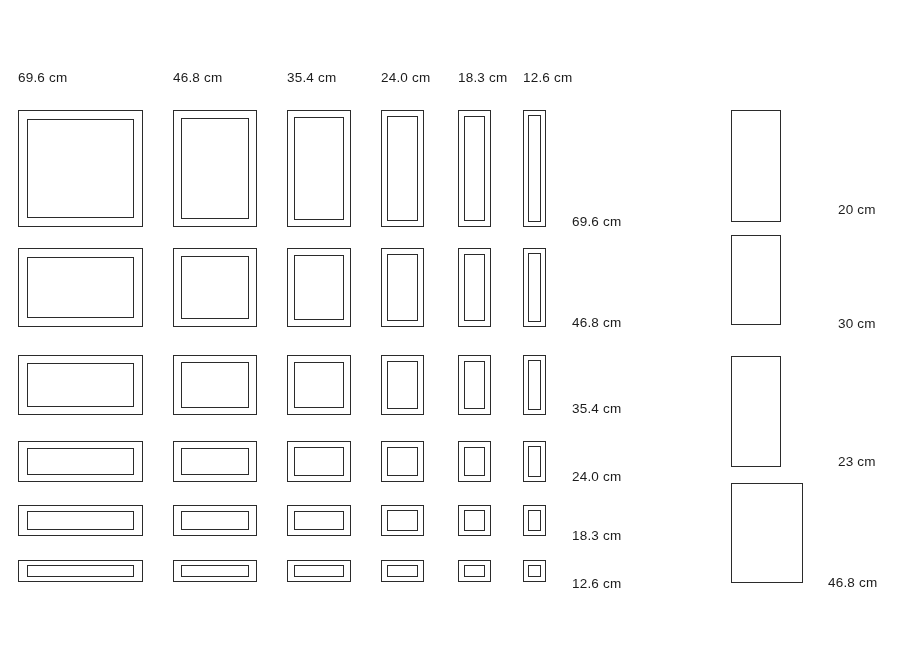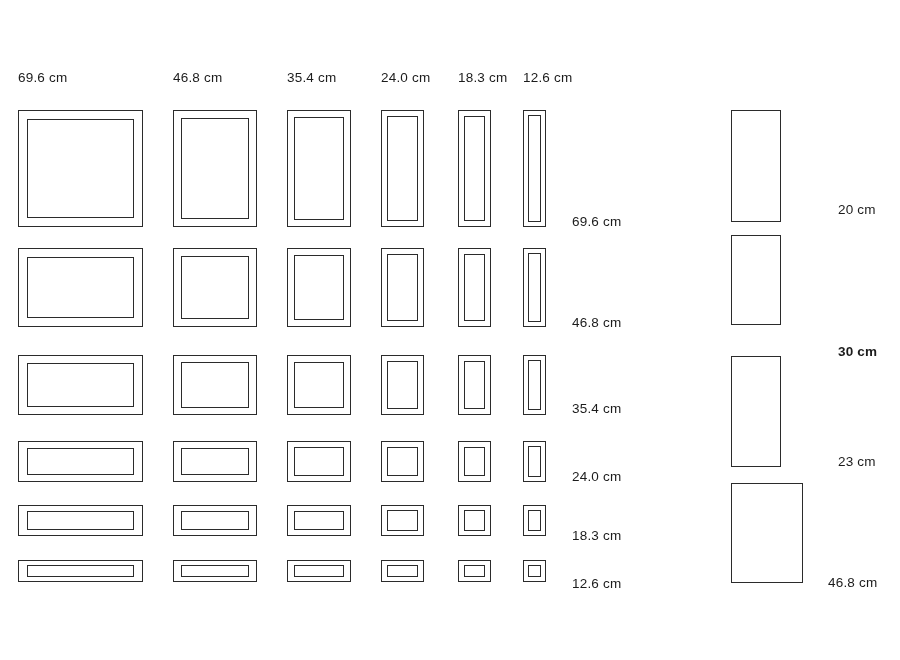--- a/index.html
+++ b/index.html
@@ -170,21 +170,21 @@
   </div>
   <div class="frame" style="left:523px;top:560px;width:23px;height:22px;">
     <div class="inner" style="left:4px;top:4px;right:4px;bottom:4px;"></div>
   </div>
   <div class="label row-label" style="left:572px;top:576px;">12.6 cm</div>
 
   <div class="plain" style="left:731px;top:110px;width:50px;height:112px;"></div>
   <div class="label side-label" style="left:838px;top:202px;">20 cm</div>
 
   <div class="plain" style="left:731px;top:235px;width:50px;height:90px;"></div>
-  <div class="label side-label" style="left:838px;top:344px;font-weight:bold;">30 cm</div>
+  <div class="label side-label" style="left:838px;top:316px;">30 cm</div>
 
   <div class="plain" style="left:731px;top:356px;width:50px;height:111px;"></div>
   <div class="label side-label" style="left:838px;top:454px;">23 cm</div>
 
   <div class="plain" style="left:731px;top:483px;width:72px;height:100px;"></div>
   <div class="label side-label" style="left:828px;top:575px;">46.8 cm</div>
 
 </div>
 
 </body></html>

